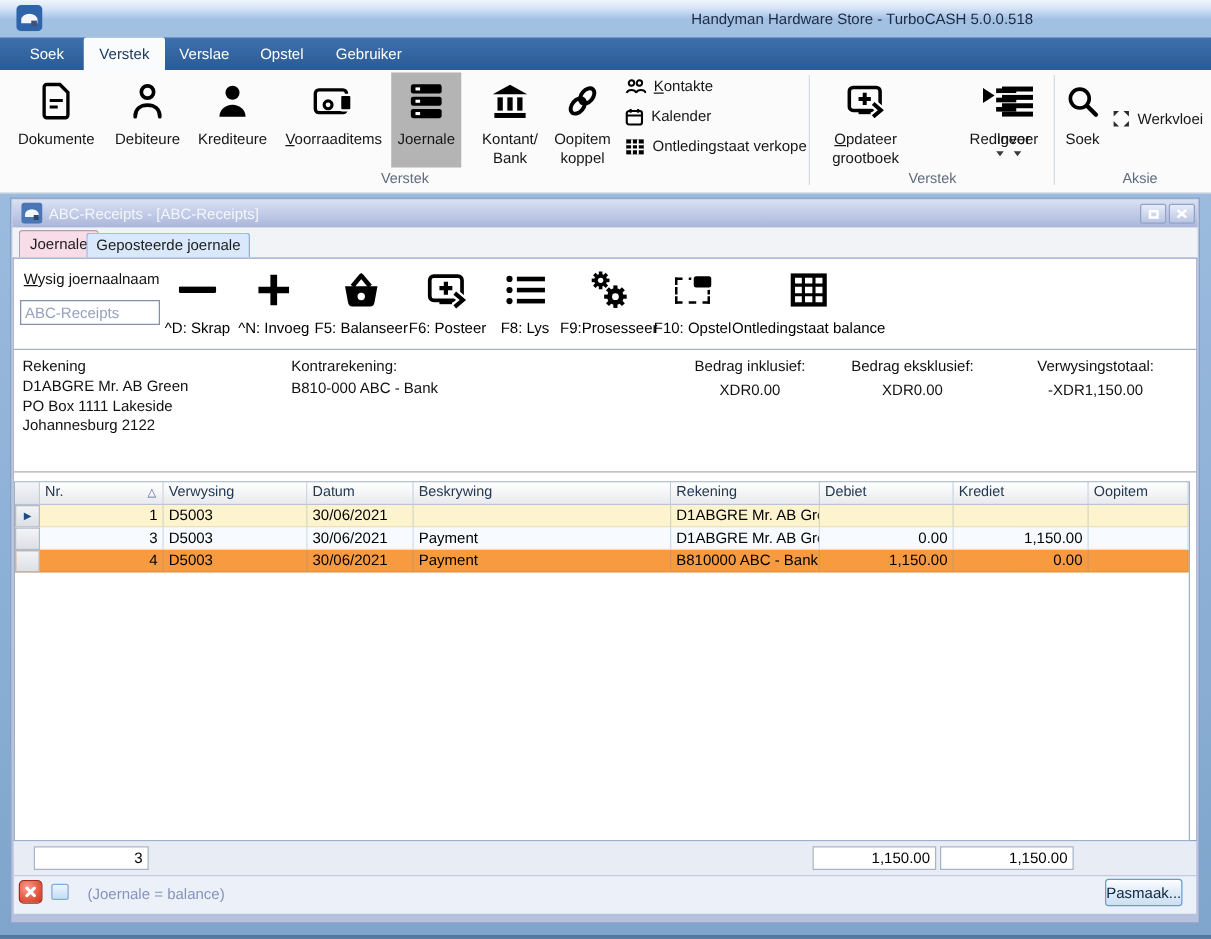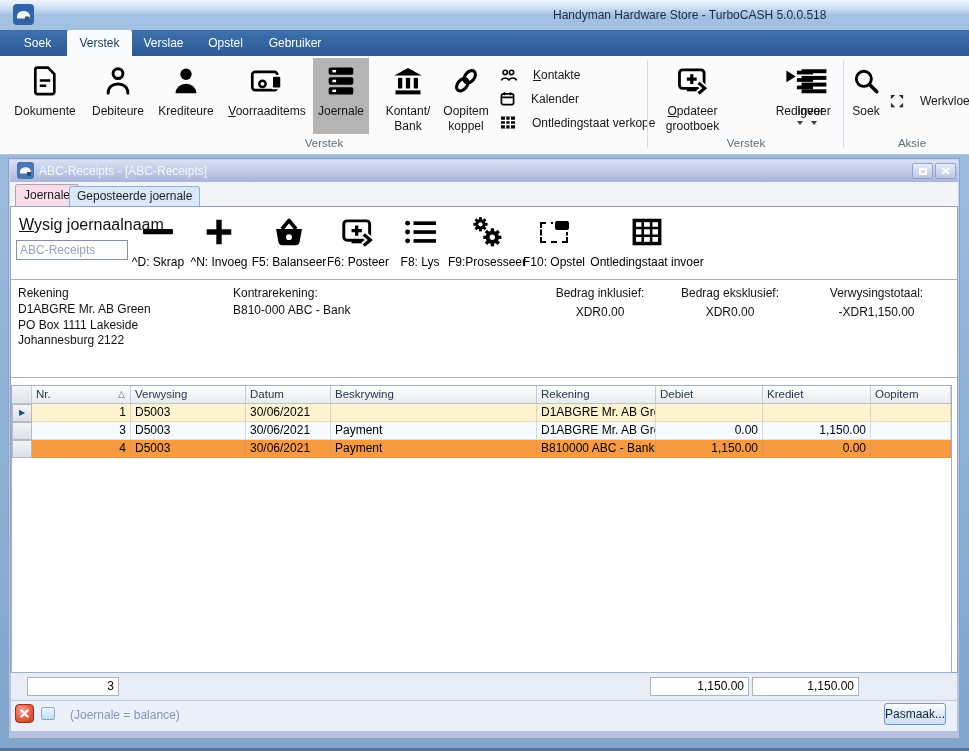--- a/index.html
+++ b/index.html
@@ -17,21 +17,21 @@
     font-size:12px;color:#fff;cursor:default;}
   .rtab.active{background:#fafbfc;color:#17365d;border-radius:2px 2px 0 0;}
   
   .ribbon{position:absolute;left:0;top:56px;width:969px;height:99px;background:#fbfbfc;
     border-bottom:1px solid #b9c7da;box-sizing:border-box;}
   .rbtn{position:absolute;top:2px;height:76px;display:flex;flex-direction:column;align-items:center;
     font-size:12px;color:#161616;text-align:center;cursor:default;}
   .rbtn .ric{height:46px;display:flex;align-items:center;justify-content:center;}
   .rbtn .rlab{line-height:15px;white-space:nowrap;}
   .rbtn.sel{background:#b4b4b4;}
-  .rsmall{position:absolute;display:flex;align-items:flex-end;gap:16px;height:20px;
+  .rsmall{position:absolute;display:flex;align-items:flex-start;gap:6px;height:20px;
     font-size:12px;color:#161616;white-space:nowrap;}
   .vsep{position:absolute;top:4px;width:1px;height:88px;background:#d6dce5;}
   .grp{position:absolute;top:81px;font-size:11.5px;color:#5e6c7d;text-align:center;}
   .caret{width:0;height:0;border-left:3.5px solid transparent;border-right:3.5px solid transparent;
     border-top:4px solid #3a3a3a;margin-top:2px;}
   .ulf{display:inline-block;}
   .ulf::first-letter{text-decoration:underline;}
   
   .mdiframe{position:absolute;left:8px;top:158px;width:952px;height:581px;
     background:linear-gradient(180deg,#ccd4ec,#b6c1e0);border:1px solid #8fa0c6;box-sizing:border-box;}
@@ -46,21 +46,21 @@
   .tabsrow{position:absolute;left:10px;top:182px;width:948px;height:24px;background:#f2f3f7;}
   .jtab{position:absolute;font-size:12px;color:#1c1c1c;box-sizing:border-box;text-align:center;
     border-radius:3px 3px 0 0;cursor:default;white-space:nowrap;}
   .jtab.t1{left:15px;top:184px;height:22px;line-height:21px;padding:0 8px;
     background:#f8dde9;border:1px solid #b49fb1;border-bottom:none;}
   .jtab.t2{left:69px;top:186px;height:20px;line-height:19px;padding:0 7px;
     background:#d9e8fa;border:1px solid #8ab1e0;border-bottom:none;}
   .content{position:absolute;left:10px;top:206px;width:948px;height:467px;background:#fff;
     border:1px solid #93a3c8;box-sizing:border-box;}
   
-  .wysig{position:absolute;left:19px;top:216px;font-size:16px;color:#111;}
+  .wysig{position:absolute;left:19px;top:216px;font-size:12px;color:#111;}
   .jname{position:absolute;left:16px;top:240px;width:112px;height:20px;box-sizing:border-box;
     border:1px solid #8391ab;font-size:12px;color:#97a3bd;padding:0 3px;background:#fff;
     font-family:"Liberation Sans","DejaVu Sans",sans-serif;}
   .jbtn{position:absolute;top:212px;height:57px;display:flex;flex-direction:column;align-items:center;
     justify-content:flex-end;gap:3px;font-size:12px;color:#000;white-space:nowrap;cursor:default;}
   .jbtn .jic{flex:1;display:flex;align-items:center;justify-content:center;}
   .hline{position:absolute;left:11px;width:946px;height:1px;background:#a9b0ba;}
   
   .ilabel{position:absolute;font-size:12px;color:#111;white-space:nowrap;}
   .ilines{position:absolute;font-size:12px;color:#111;line-height:15.5px;white-space:nowrap;}
@@ -448,21 +448,21 @@
     <span>F10: Opstel</span>
   </div>
 
   <div class="jbtn" style="left:581px;width:132px">
     <span class="jic">
       <svg width="30" height="28" viewBox="0 0 26 24">
         <rect x="2" y="2" width="22" height="20" fill="none" stroke="#000" stroke-width="3"></rect>
         <path d="M2 8.6 h22 M2 15.3 h22 M9.3 2 v20 M16.6 2 v20" stroke="#000" stroke-width="2.2"></path>
       </svg>
     </span>
-    <span>Ontledingstaat invoer</span>
+    <span>Ontledingstaat balance</span>
   </div>
 
   <div class="hline" style="top:279px"></div>
 
   <span class="ilabel" style="left:18px;top:286px">Rekening</span>
   <div class="ilines" style="left:18px;top:302px">
     <div>D1ABGRE Mr. AB Green</div>
     <div>PO Box 1111 Lakeside</div>
     <div>Johannesburg 2122</div>
   </div>

